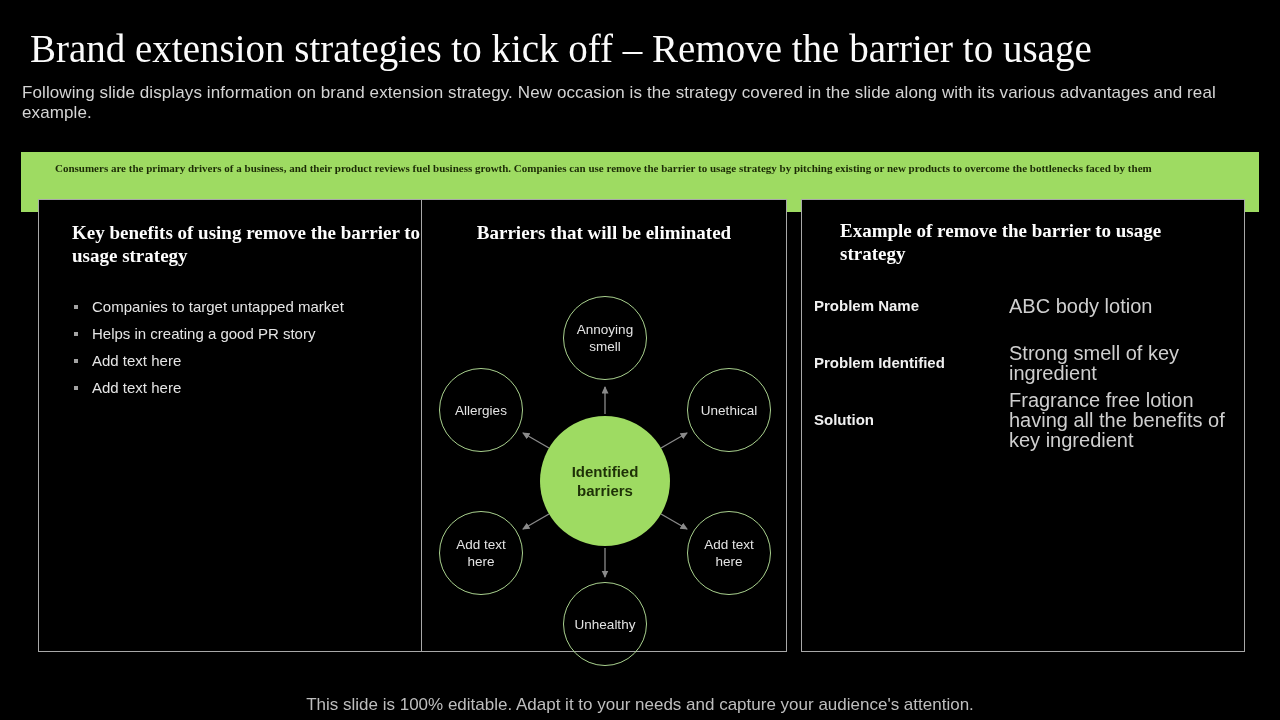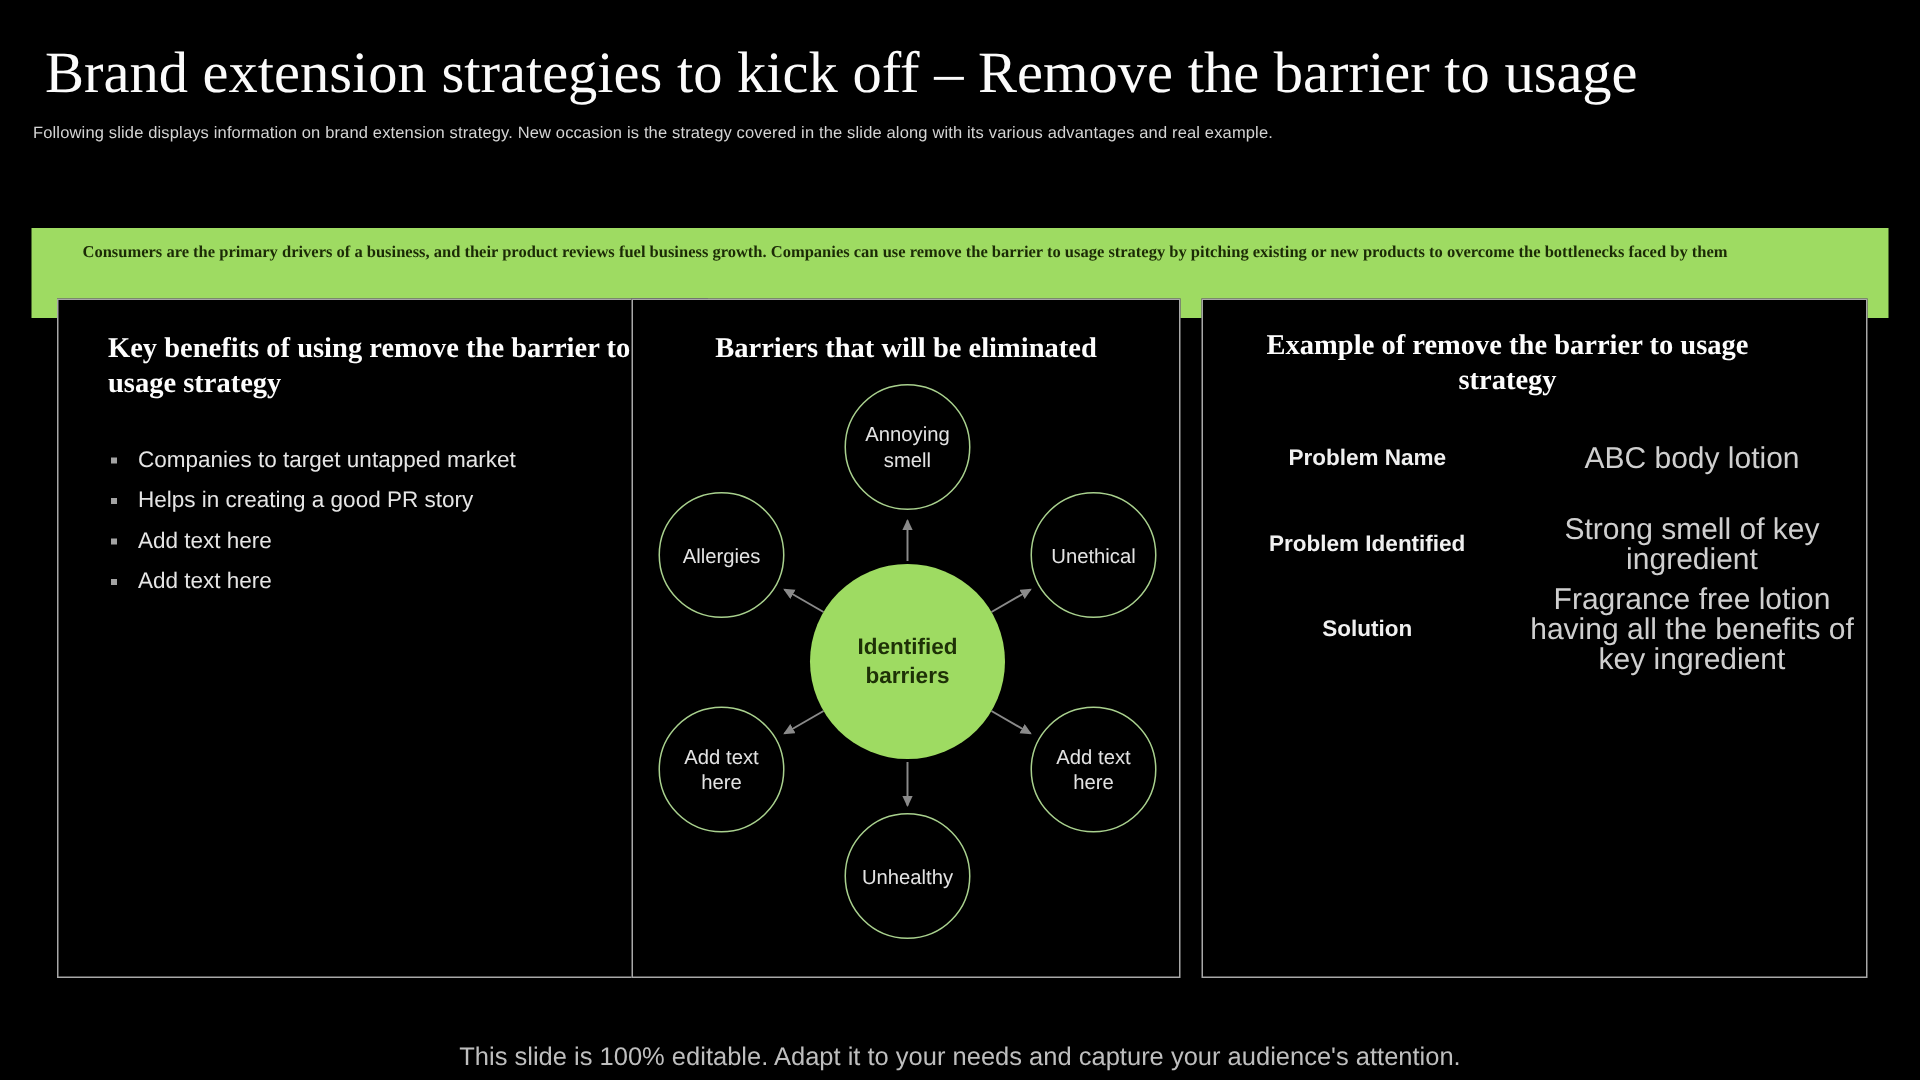--- a/index.html
+++ b/index.html
@@ -14,21 +14,21 @@
 
   
   .title {
     position:absolute; left:30px; top:27px;
     font-family:"Liberation Serif", serif;
     font-size:39px; line-height:44px; font-weight:400;
     color:#fbfbfb; white-space:nowrap;
   }
   .subtitle {
     position:absolute; left:22px; top:83px;
-    font-size:11px; color:#d4d4d4; letter-spacing:0.1px;
+    font-size:17px; color:#d4d4d4; letter-spacing:0.1px;
   }
 
   
   .banner {
     position:absolute; left:21px; top:152px; width:1238px; height:60px;
     background:#9edb62; z-index:1;
     padding:7px 22px 0 34px;
   }
   .banner-text {
     font-family:"Liberation Serif", serif;
@@ -41,39 +41,39 @@
     position:absolute; top:199px; height:453px;
     background:#000; border:1px solid #a8a8a8; z-index:2;
   }
   .panel h2 {
     font-family:"Liberation Serif", serif;
     font-weight:bold; font-size:19px; line-height:23px;
     color:#fdfdfd;
   }
   .panel-benefits { left:38px;  width:434px; }
   .panel-barriers { left:421px; width:366px; }
-  .panel-example  { left:801px; width:444px;text-align:center; }
+  .panel-example  { left:801px; width:444px; }
 
   
   .panel-benefits h2 { margin:21px 20px 0 33px; }
   .benefits-list {
     list-style:none; margin:31px 18px 0 33px;
   }
   .benefits-list li {
     position:relative; padding-left:20px; margin-bottom:9px;
     font-size:15px; line-height:18px; color:#e5e5e5;
   }
   .sq {
     position:absolute; left:2px; top:7px;
     width:4px; height:4px; background:#a3a3a3;
   }
 
   
   .panel-barriers h2 { margin-top:21px; text-align:center; }
-  .diagram { position:absolute; inset:0; }
+  .diagram { position:absolute; inset:0;margin-top:40px; }
   .diagram svg { position:absolute; left:0; top:0; }
   .node {
     position:absolute; width:84px; height:84px; border-radius:50%;
     border:1px solid #a9d18e; background:transparent;
     display:flex; align-items:center; justify-content:center;
     text-align:center; color:#e3e3e3;
     font-size:13.5px; line-height:17px; padding:6px;
   }
   .node-top      { left:141px; top:56px;  }
   .node-left1    { left:17px;  top:128px; }

